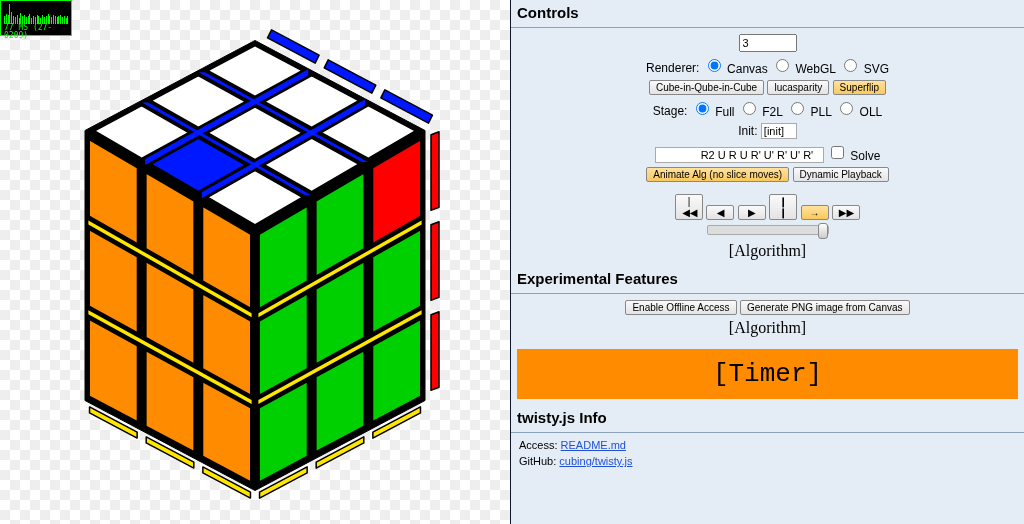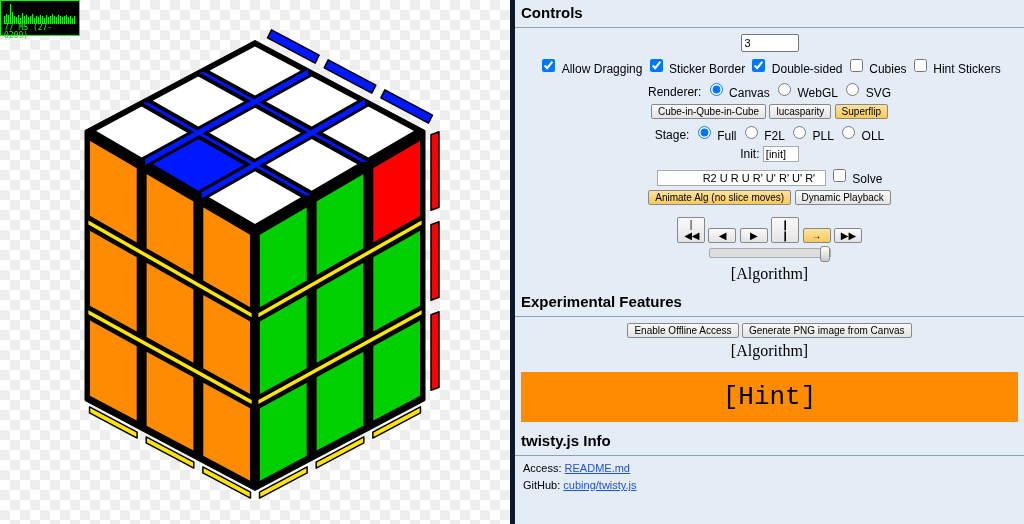--- a/index.html
+++ b/index.html
@@ -15,34 +15,34 @@
     position: relative; width: 510px; height: 100%;
     background-image:
       linear-gradient(45deg,#eee 25%,transparent 25%),
       linear-gradient(-45deg,#eee 25%,transparent 25%),
       linear-gradient(45deg,transparent 75%,#eee 75%),
       linear-gradient(-45deg,transparent 75%,#eee 75%);
     background-size: 20px 20px;
     background-position: 0 0, 0 10px, 10px -10px, -10px 0;
   }
   .stats {
-    position: absolute; top: 0; left: 0; width: 80px; height: 36px;
+    position: absolute; top: 0; left: 0; width: 72px; height: 36px;
     background: #000; border: 1px solid #0f0; box-sizing: border-box;
     padding: 1px 3px;
   }
   .stats .graph { height: 22px; display: flex; align-items: flex-end; gap: 1px; }
   .stats .graph span { display: block; width: 1px; background: #0f0; }
   .stats .label { color: #0f0; font: 8px/1 monospace; }
   .cube-wrap {
     position: absolute; left: 50%; top: 50%; transform: translate(-50%,-50%);
   }
   
   .right {
     flex: 1; height: 100%; overflow-y: auto;
-    background: #e4edf6; border-left: 5px solid #0f172a;
+    background: #e4edf6; border-left: 1px solid #0f172a;
   }
   .section-h {
     font-weight: bold; font-size: 15px; padding: 4px 6px 6px;
     border-bottom: 1px solid #8aa2b8;
   }
   .section-body { padding: 4px; }
   .row { text-align: center; padding: 2px 0; }
   .row label { vertical-align: middle; }
   input[type="text"] {
     font-size: 11px; padding: 1px 2px; border: 1px solid #aaa;
@@ -186,32 +186,20 @@
   </div>
 
   <div class="right">
 
     <div class="section-h">Controls</div>
     <div class="section-body">
       <div class="row">
         <input type="number" value="3" style="">
       </div>
       <div class="row">
-        <input type="checkbox" checked="" style="">
-        <label>Allow Dragging</label>
-        <input type="checkbox" checked="" style="">
-        <label>Sticker Border</label>
-        <input type="checkbox" checked="" style="">
-        <label>Double-sided</label>
-        <input type="checkbox" style="">
-        <label>Cubies</label>
-        <input type="checkbox" style="">
-        <label>Hint Stickers</label>
-      </div>
-      <div class="row">
         <span>Renderer:</span>
         <input type="radio" name="r" checked="" style="">
         <label>Canvas</label>
         <input type="radio" name="r" style="">
         <label>WebGL</label>
         <input type="radio" name="r" style="">
         <label>SVG</label>
       </div>
       <div class="row">
         <button class="small">Cube-in-Qube-in-Cube</button>
@@ -261,21 +249,21 @@
 
     <div class="section-h">Experimental Features</div>
     <div class="section-body">
       <div class="row">
         <button class="small">Enable Offline Access</button>
         <button class="small">Generate PNG image from Canvas</button>
       </div>
       <div class="algo">[Algorithm]</div>
     </div>
 
-    <div class="timer">[Hint]</div>
+    <div class="timer">[Timer]</div>
 
     <div class="section-h">twisty.js Info</div>
     <div class="info-body">
       <div>
         <span>Access: </span>
         <a href="#">README.md</a>
       </div>
       <div>
         <span>GitHub: </span>
         <a href="#">cubing/twisty.js</a>

